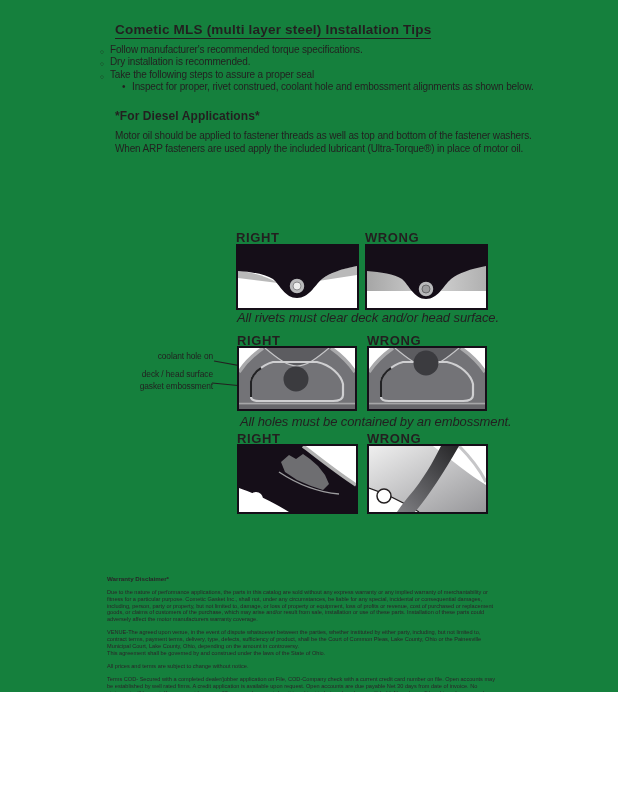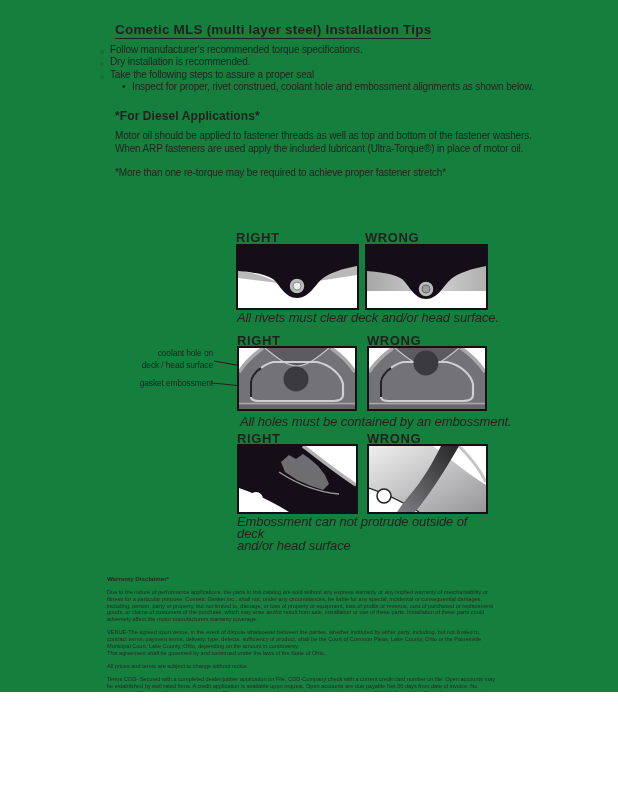--- a/index.html
+++ b/index.html
@@ -17,21 +17,21 @@
   .bullet::before{content:"○";position:absolute;left:0;top:2px;font-size:6.5px;}
   .sub-bullet{position:relative;margin-left:22px;padding-left:10px;font-size:10px;letter-spacing:-0.15px;line-height:12.3px;}
   .sub-bullet::before{content:"•";position:absolute;left:0;top:0;font-size:10px;}
   .diesel-heading{margin:16px 0 6px 15px;font-size:12px;font-weight:bold;letter-spacing:0.1px;}
   .para{margin:0 0 12px 15px;font-size:10px;letter-spacing:-0.15px;line-height:13px;white-space:pre-line;}
   .note{margin:2px 0 0 15px;font-size:10px;letter-spacing:-0.15px;}
   
   .fig-label{position:absolute;font-size:13px;letter-spacing:0.6px;color:#231f20;font-weight:bold;}
   .fig-box{position:absolute;border:2px solid #150e18;background:#fff;line-height:0;}
   .fig-caption{position:absolute;font-size:13px;letter-spacing:-0.1px;line-height:12px;white-space:pre-line;font-style:italic;}
-  .callout{position:absolute;width:103px;text-align:right;font-size:8.4px;line-height:12px;letter-spacing:-0.1px;}
+  .callout{position:absolute;width:103px;text-align:right;font-size:8.4px;line-height:18px;letter-spacing:-0.1px;}
   .leader-svg{position:absolute;left:210px;top:355px;}
   
   .disclaimer{position:absolute;left:107px;top:575px;width:420px;color:#2a2528;}
   .disclaimer h4{margin:0 0 7px 0;font-size:6.2px;font-weight:bold;}
   .disclaimer p{margin:0 0 6.5px 0;font-size:5.6px;line-height:6.8px;white-space:pre-line;}
   .footer-code{position:absolute;left:389px;top:757px;font-size:10px;letter-spacing:0.3px;}
 </style>
 </head>
 <body>
 
@@ -40,21 +40,20 @@
   <div class="top-text">
     <div class="doc-title">Cometic MLS (multi layer steel) Installation Tips</div>
     <div class="bullet">Follow manufacturer's recommended torque specifications.</div>
     <div class="bullet">Dry installation is recommended.</div>
     <div class="bullet">Take the following steps to assure a proper seal</div>
     <div class="sub-bullet">Inspect for proper, rivet construed, coolant hole and embossment alignments as shown below.</div>
 
     <div class="diesel-heading">*For Diesel Applications*</div>
     <p class="para">Motor oil should be applied to fastener threads as well as top and bottom of the fastener washers.
 When ARP fasteners are used apply the included lubricant (Ultra-Torque®) in place of motor oil.</p>
-    <div class="note">*More than one re-torque may be required to achieve proper fastener stretch*</div>
   </div>
 
   <div class="fig-label" style="left:236px;top:230px;width:123px;">RIGHT</div>
   <div class="fig-label" style="left:365px;top:230px;width:123px;">WRONG</div>
 
   <div class="fig-box" style="left:236px;top:244px;width:119px;height:62px;">
     <svg width="119" height="62" viewBox="0 0 119 62">
       <rect x="0" y="0" width="119" height="62" fill="#ffffff"></rect>
       <path d="M0,25 C14,26 28,30 40,37 L0,32 Z" fill="#b9b9b9"></path>
       <path d="M119,20 C105,22 92,27 80,35 L119,29 Z" fill="#b9b9b9"></path>
@@ -158,22 +157,20 @@
       </defs>
       <rect x="0" y="0" width="117" height="66" fill="#ffffff"></rect>
       <path d="M0,0 H64 C82,14 101,29 117,39 V66 H50 C34,56 15,47 0,42 Z" fill="url(#g3band)"></path>
       <path d="M0,42 C15,47 34,56 50,66" stroke="#231f20" stroke-width="1.2" fill="none"></path>
       <path d="M90,0 C102,12 112,26 117,36" stroke="#c6c6c8" stroke-width="3" fill="none"></path>
       <path d="M72,0 C64,16 54,34 40,50 C36,55 32,60 28,66 L46,66 C58,52 74,28 90,0 Z" fill="url(#g3stripe)"></path>
       <circle cx="15" cy="50" r="7" fill="#ffffff" stroke="#231f20" stroke-width="1.5"></circle>
     </svg>
   </div>
 
-  <div class="fig-caption" style="left:237px;top:516px;width:240px;">Embossment can not protrude outside of deck
-and/or head surface</div>
 
   <div class="disclaimer">
     <h4>Warranty Disclaimer*</h4>
     <p>Due to the nature of performance applications, the parts in this catalog are sold without any express warranty or any implied warranty of merchantability or
 fitness for a particular purpose.  Cometic Gasket Inc., shall not, under any circumstances, be liable for any special, incidental or consequential damages,
 including, person, party or property, but not limited to, damage, or loss of property or equipment, loss of profits or revenue, cost of purchased or replacement
 goods, or claims of customers of the purchase, which may arise and/or result from sale, installation or use of these parts.  Installation of these parts could
 adversely affect the motor manufacturers warranty coverage.</p>
     <p>VENUE-The agreed upon venue, in the event of dispute whatsoever between the parties, whether instituted by either party, including, but not limited to,
 contract terms, payment terms, delivery, type, defects, sufficiency of product, shall be the Court of Common Pleas, Lake County, Ohio or the Painesville

